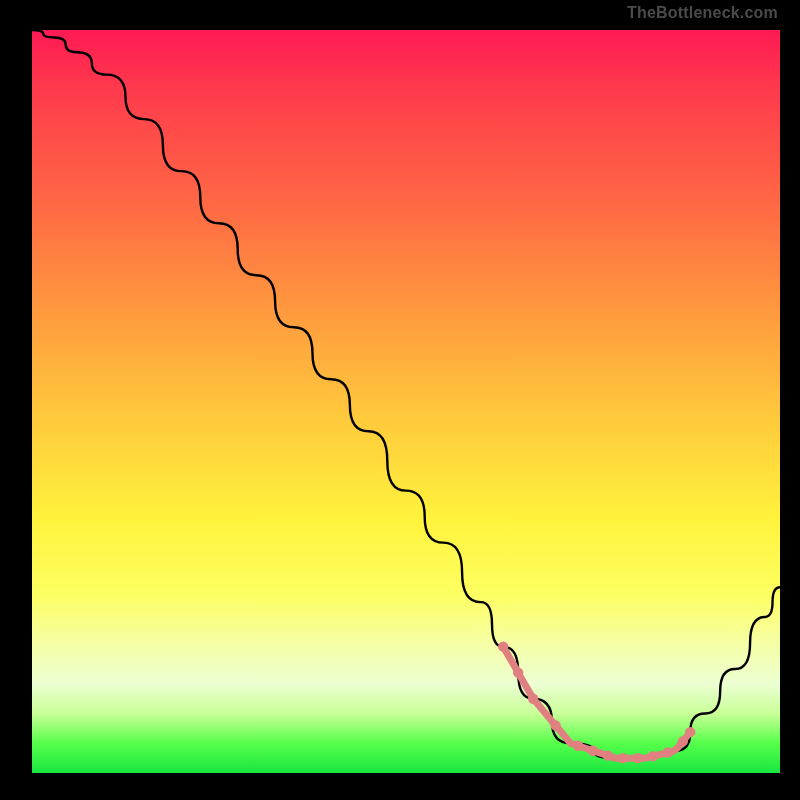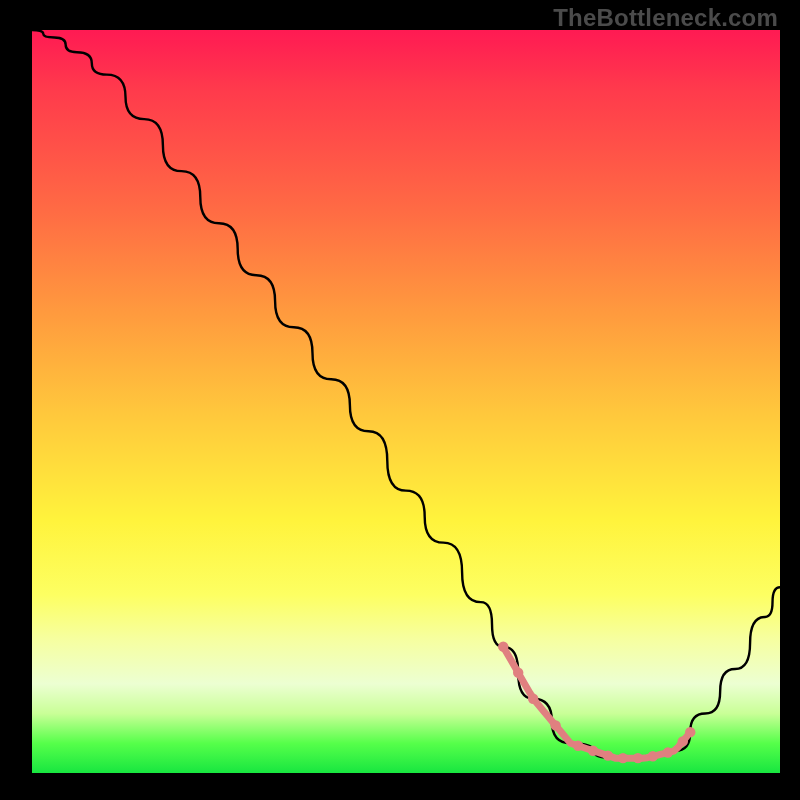--- a/index.html
+++ b/index.html
@@ -37,21 +37,21 @@
       #c9ff97 92%,
       #56ff4a 96%,
       #18e640 100%
     );
   }
   .watermark {
     position: absolute;
     top: 4px;
     right: 22px;
     color: #4b4b4b;
-    font-size: 24px;
+    font-size: 16px;
     font-weight: 600;
     letter-spacing: 0.2px;
     user-select: none;
   }
   svg.curve {
     position: absolute;
     left: 0; top: 0;
     width: 100%; height: 100%;
     pointer-events: none;
   }

